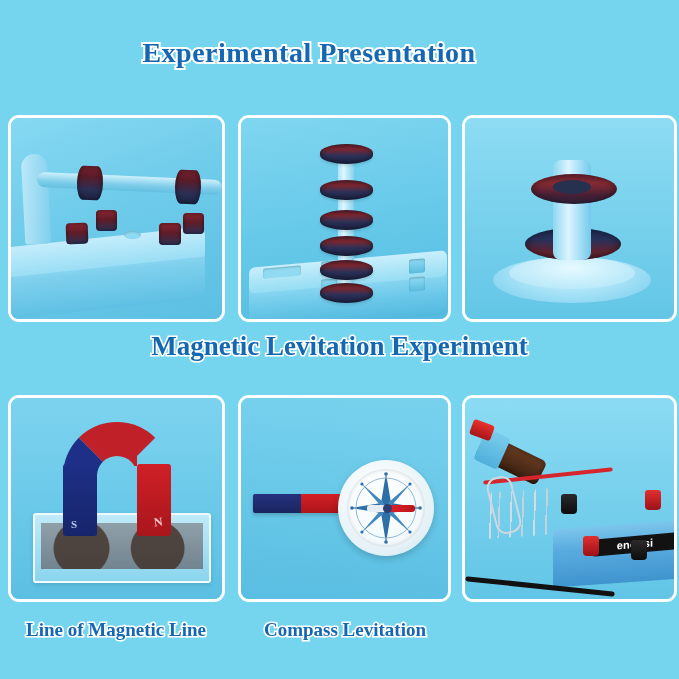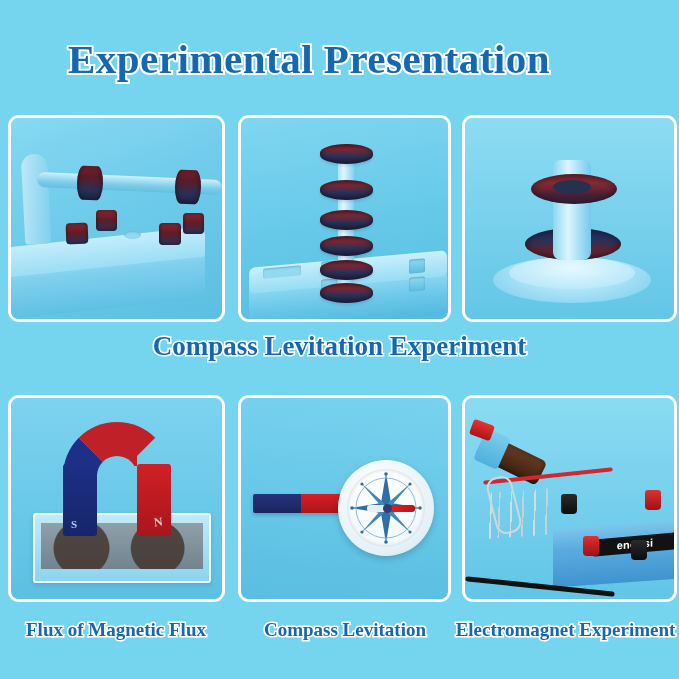--- a/index.html
+++ b/index.html
@@ -10,21 +10,21 @@
     position:relative;
   }
   .page{position:absolute;inset:0;background:#75d5ef;}
 
   
   .title{
     position:absolute;top:38px;left:0;width:618px;
     text-align:center;
     font-family:"Liberation Serif", serif;
     font-weight:bold;
-    font-size:41px;
+    font-size:28px;
     letter-spacing:0.5px;
     color:#1567b2;
     -webkit-text-stroke:4px #ffffff;
     paint-order:stroke fill;
     line-height:1.05;
   }
   .caption{
     position:absolute;
     font-family:"Liberation Serif", serif;
     font-weight:bold;
@@ -329,21 +329,21 @@
     <div class="scene bg-c">
       <div class="disc"></div>
       <div class="disc2"></div>
       <div class="ring3 r3b"></div>
       <div class="post3"></div>
       <div class="ring3 r3a"></div>
       <div class="r3hole"></div>
     </div>
   </div>
 
-  <div class="caption cap-row1">Compass Levitation Experiment</div>
+  <div class="caption cap-row1">Magnetic Levitation Experiment</div>
 
   <div class="panel p4">
     <div class="scene bg-d">
       <div class="box4">
         <div class="filings"></div>
       </div>
       <div class="horse">
         <div class="harc"></div>
         <div class="harm harmL">
           <span class="hS">S</span>
@@ -405,17 +405,16 @@
       <div class="coil"></div>
       <div class="coilhold"></div>
       <div class="redclip"></div>
       <div class="wirered"></div>
       <div class="wireblk"></div>
       <div class="clips"></div>
       <div class="clipring"></div>
     </div>
   </div>
 
-  <div class="caption cap-a">Flux of Magnetic Flux</div>
+  <div class="caption cap-a">Line of Magnetic Line</div>
   <div class="caption cap-b">Compass Levitation</div>
-  <div class="caption cap-c">Electromagnet Experiment</div>
 
 </div>
 
 </body></html>

